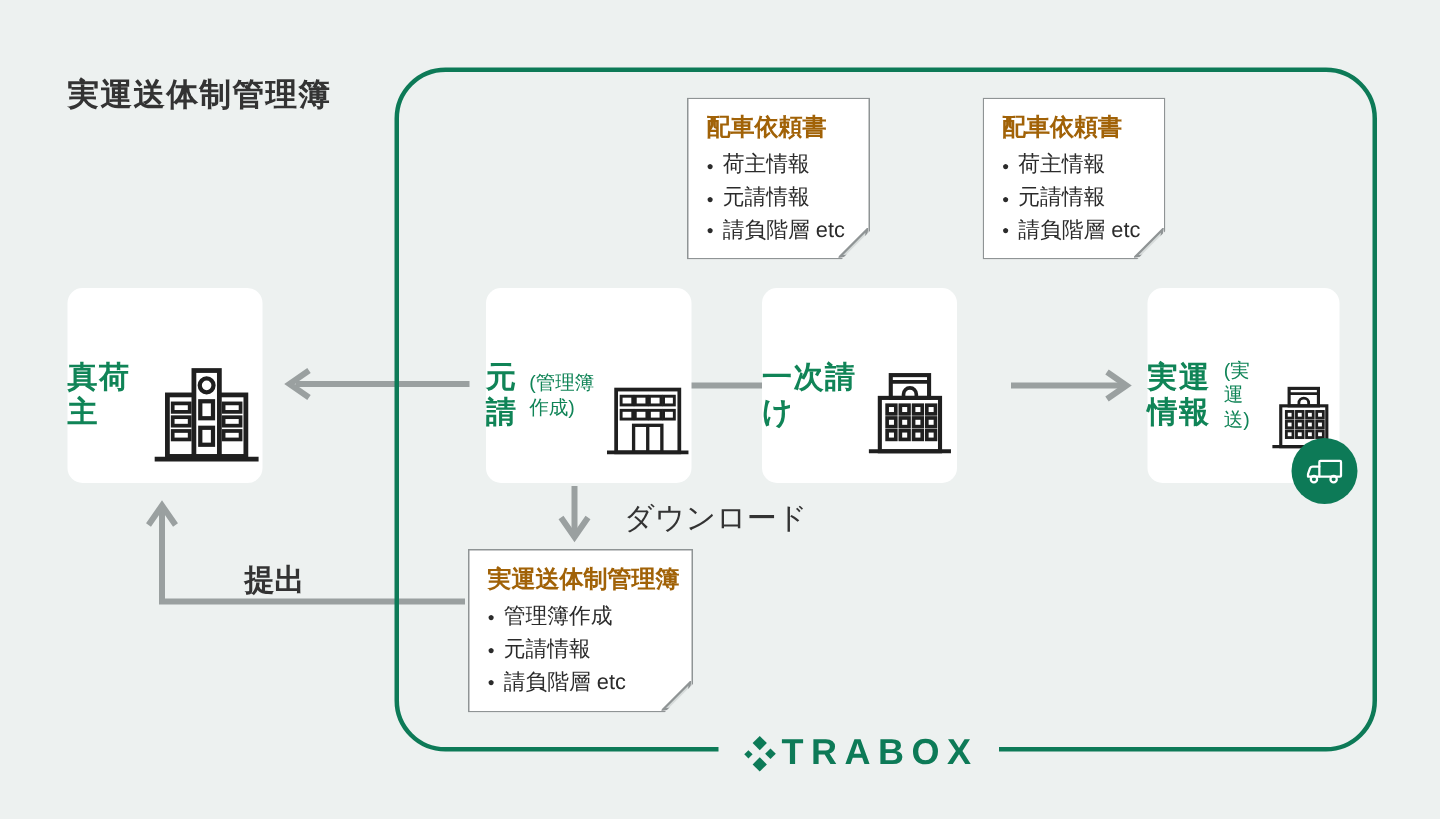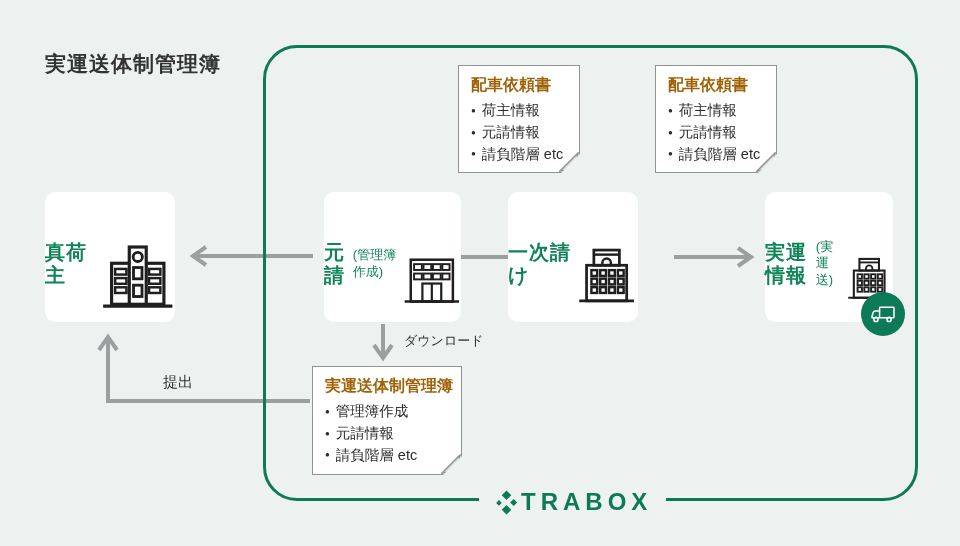--- a/index.html
+++ b/index.html
@@ -34,22 +34,22 @@
     padding:9px 10px 6px 12px;z-index:3;
     clip-path:polygon(0 0,100% 0,100% calc(100% - 19px),calc(100% - 19px) 100%,0 100%);}
   .note-title{font-size:16px;font-weight:bold;color:#a16207;white-space:nowrap;margin-bottom:4px;}
   .note-item{display:flex;align-items:center;gap:6px;font-size:14.5px;color:#2b2b2b;
     line-height:1.5;white-space:nowrap;}
   .bullet{font-size:8px;color:#2b2b2b;flex:0 0 auto;}
   .fold{position:absolute;right:0;bottom:0;width:20px;height:20px;z-index:4;}
 
   
   .flow-label{position:absolute;color:#333;z-index:3;white-space:nowrap;}
-  .download-label{left:404px;top:332px;font-size:13px;}
-  .submit-label{left:163px;top:373px;font-size:15px;}
+  .download-label{left:416px;top:332px;font-size:20px;}
+  .submit-label{left:163px;top:373px;font-size:20px;font-weight:bold;}
 
   
   .logo{position:absolute;left:479px;top:481px;height:42px;background:#edf1f0;
     padding:0 14px;display:flex;align-items:center;gap:1px;z-index:4;}
   .logo-text{font-size:24px;font-weight:bold;color:#0d7a57;letter-spacing:5px;line-height:1;}
 </style>
 </head>
 <body>
 
 <div class="canvas">

